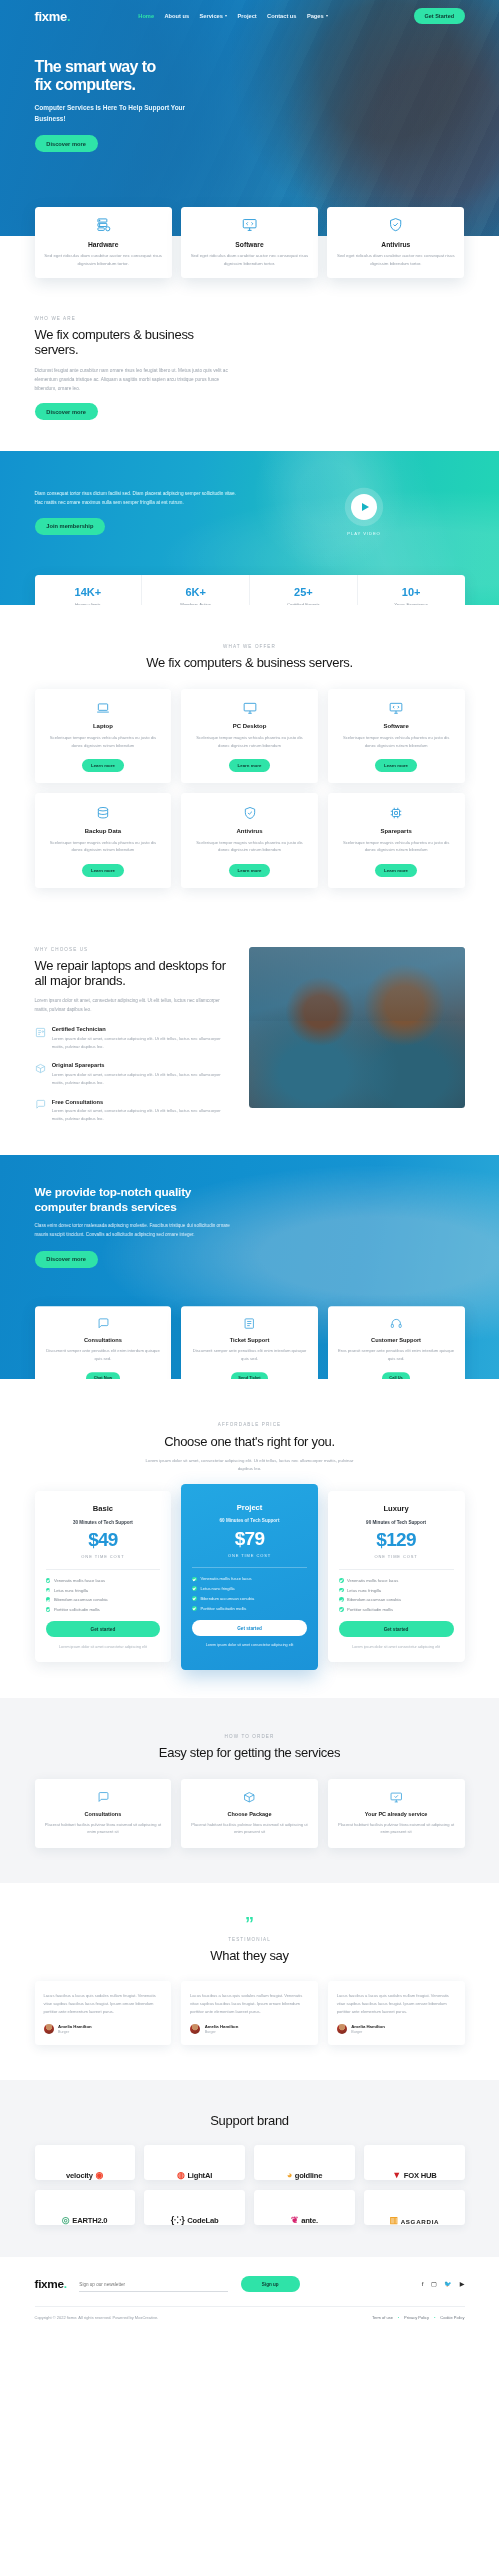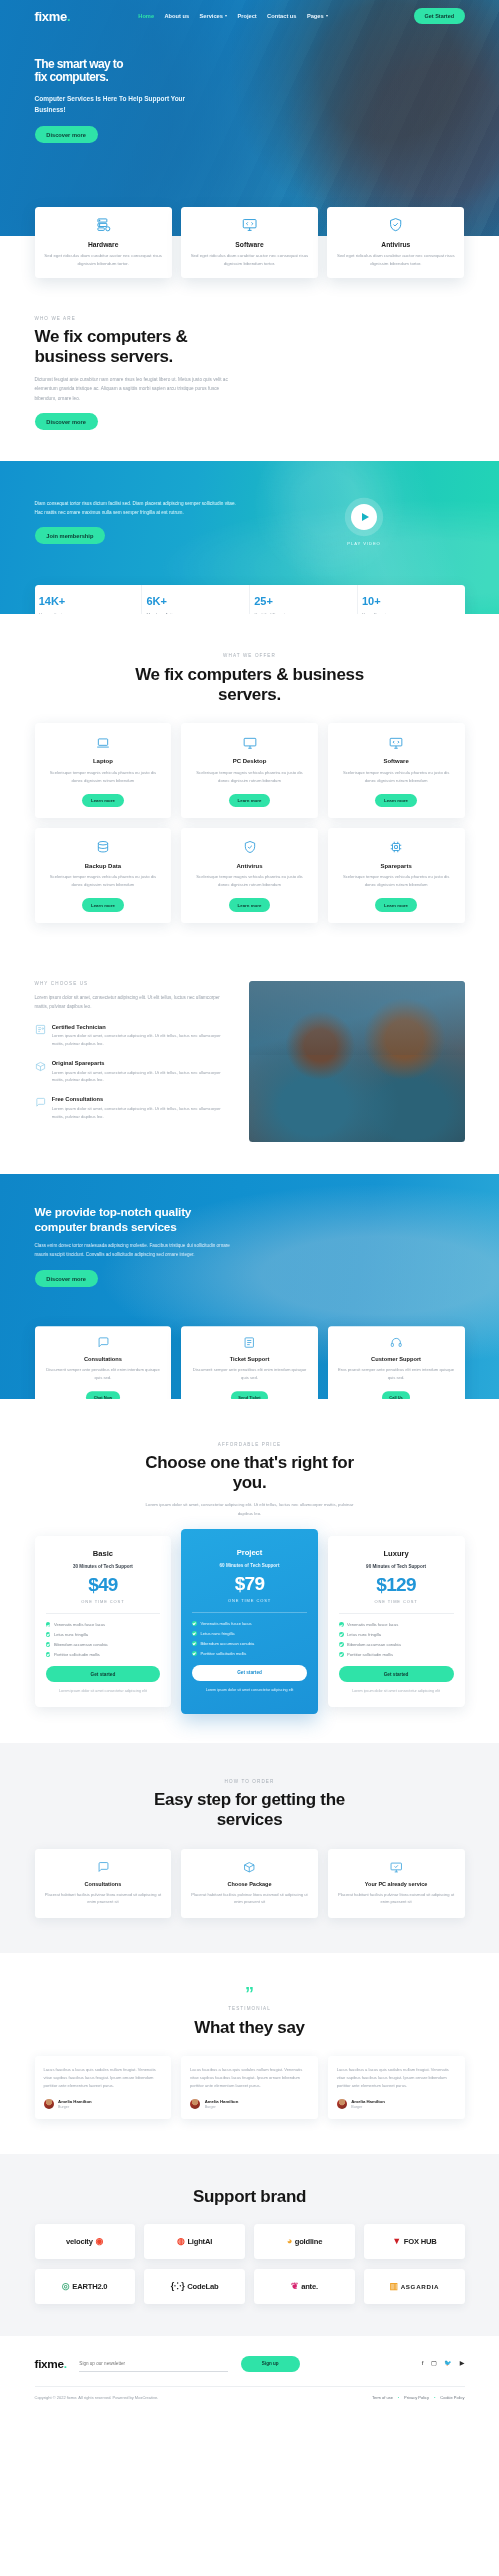--- a/index.html
+++ b/index.html
@@ -44,21 +44,21 @@
     color:#eaf6ff; font-size:5.7px; font-weight:700; text-decoration:none;
     display:flex; align-items:center; gap:2.1px; white-space:nowrap;
   }
   .nav-links a.active { color:#2fe3a8; }
   .caret { width:0;height:0;border-left:1.7px solid transparent;border-right:1.7px solid transparent;border-top:2.1px solid currentColor; display:inline-block; }
   .btn-get {
     margin-left:auto; background:#2fe3a8; color:#0c3b31; font-size:5.5px; font-weight:700;
     border:none; border-radius:14px; padding:4.9px 10.4px; cursor:pointer; white-space:nowrap;
   }
   .hero-body { position:relative; z-index:5; width:430px; margin:0 auto; padding-top:26px; }
-  .hero h1 { font-size:12px; line-height:1.12; color:#fff; font-weight:700; letter-spacing:-0.6px; }
+  .hero h1 { font-size:16px; line-height:1.12; color:#fff; font-weight:700; letter-spacing:-0.6px; }
   .hero p.sub { margin-top:8.3px; font-size:6.5px; font-weight:700; color:#e6f6ff; line-height:1.7; max-width:173px; }
   .btn-mint {
     background:#2fe3a8; color:#0d3b31; border:none; border-radius:14px;
     padding:5.5px 11.8px; font-size:5.7px; font-weight:700; cursor:pointer; white-space:nowrap;
   }
   .hero .btn-mint { margin-top:11px; }
 
   
   .feature-strip { position:relative; margin-top:-29px; z-index:10; }
   .feature-row { display:flex; gap:9px; }
@@ -67,21 +67,21 @@
     box-shadow:0 4.2px 15.3px rgba(20,60,90,.13); text-align:center;
   }
   .fcard .ico { color:#2196d8; margin-bottom:6.2px; }
   .fcard h4 { font-size:6.7px; font-weight:700; color:#1b1b1b; margin-bottom:4.2px; }
   .fcard p { font-size:4.4px; color:#9aa2ac; line-height:1.75; }
 
   
   .about { padding:33px 0 30.5px; display:flex; gap:18px; align-items:flex-start; }
   .about-left { width:198px; padding-top:4.2px; }
   .eyebrow { font-size:4.6px; color:#a7aeb6; letter-spacing:1.1px; text-transform:uppercase; margin-bottom:6.2px; }
-  h2.sect { font-size:17px; line-height:1.2; font-weight:700; color:#161616; letter-spacing:-0.3px; }
+  h2.sect { font-size:13px; line-height:1.2; font-weight:400; color:#161616; letter-spacing:-0.3px; }
   .about p.body { margin-top:7.6px; font-size:4.7px; color:#9aa2ac; line-height:1.95; }
   .about .btn-mint { margin-top:10.4px; }
   .about-right { position:relative; flex:1; }
   .about-img {
     height:103px; border-radius:3.5px; overflow:hidden; position:relative;
     background:
       linear-gradient(170deg, rgba(0,0,0,.12), rgba(0,0,0,.28)),
       radial-gradient(circle at 62% 62%, #3a4a58 0 18%, transparent 42%),
       radial-gradient(ellipse at 26% 28%, #2f7fb0 0 16%, transparent 44%),
       radial-gradient(ellipse at 24% 30%, #e8a03c 0 8%, transparent 30%),
@@ -125,21 +125,21 @@
     box-shadow:0 0 0 6.2px rgba(255,255,255,.18); cursor:pointer;
   }
   .play i { width:0;height:0;border-left:7px solid #17b3c4;border-top:4.2px solid transparent;border-bottom:4.2px solid transparent;margin-left:2.1px; }
   .play-lbl { margin-top:11px; font-size:4.2px; color:#e7feff; letter-spacing:0.9px; text-transform:uppercase; }
 
   .stats {
     margin-top:25px; background:#fff; border-radius:3.5px; display:flex;
     box-shadow:0 4.2px 15.3px rgba(10,60,80,.12); position:relative; z-index:4;
     transform:translateY(14px);
   }
-  .stat { flex:1; text-align:left; padding:11.8px 4.2px; border-right:0.7px solid #eef1f4; }
+  .stat { flex:1; text-align:center; padding:11.8px 4.2px; border-right:0.7px solid #eef1f4; }
   .stat:last-child { border-right:none; }
   .stat .n { font-size:11px; font-weight:700; color:#2196d8; line-height:1; }
   .stat .l { font-size:4.3px; color:#8b949e; margin-top:4.2px; }
 
   
   .services { padding:39px 0 35px; background:#fff; }
   .center { text-align:center; }
   .center h2.sect { max-width:229px; margin:0 auto; }
   .svc-grid { margin-top:18px; display:grid; grid-template-columns:repeat(3,1fr); gap:9.7px; }
   .svc {
@@ -265,21 +265,21 @@
     background:radial-gradient(circle at 50% 32%, #c98f63 0 38%, transparent 40%), linear-gradient(160deg,#c0392b,#7d2b20);
   }
   .t-person .nm { font-size:4.3px; font-weight:700; color:#1b1b1b; }
   .t-person .rl { font-size:3.7px; color:#a4acb5; margin-top:1.4px; }
 
   
   .brands { background:#f4f5f7; padding:33px 0 32px; }
   .brand-grid { margin-top:16.6px; display:grid; grid-template-columns:repeat(4,1fr); gap:9.7px; }
   .brand {
     background:#fff; border-radius:3.5px; height:35px;
-    display:flex; align-items:center; justify-content:center; gap:2.8px;
+    display:flex; align-items:flex-end; justify-content:center; gap:2.8px;
     box-shadow:0 2.1px 8.3px rgba(25,60,90,.07);
     font-size:7.6px; font-weight:700; color:#1c1c1c; letter-spacing:-0.2px;
   }
   .bsym { font-size:9px; line-height:1; }
 
   
   footer { background:#fff; padding:19.4px 0 0; }
   .foot-top { display:flex; align-items:center; gap:12.5px; padding-bottom:14px; }
   .foot-logo { font-size:11.8px; font-weight:700; color:#111; letter-spacing:-0.3px; }
   .foot-logo .dot { color:#2fe3a8; }
@@ -492,20 +492,21 @@
           <p>Scelerisque tempor magnis vehicula pharetra eu justo dis donec dignissim rutrum bibendum</p>
           <button class="btn-sm">Learn more</button>
         </div>
       </div>
     </div>
   </section>
 
   <div class="container why">
     <div class="why-left">
       <div class="eyebrow">WHY CHOOSE US</div>
+      <h2 class="sect">We repair laptops and desktops for all major brands.</h2>
       <p class="body">Lorem ipsum dolor sit amet, consectetur adipiscing elit. Ut elit tellus, luctus nec ullamcorper mattis, pulvinar dapibus leo.</p>
 
       <div class="feat-item">
         <div class="fi-ico"><svg width="11" height="11" viewBox="0 0 24 24" fill="none" stroke="currentColor" stroke-width="1.5">
               <rect x="3" y="3" width="18" height="18" rx="1.5"></rect>
               <path d="M7 8h6M7 12h6M7 16h4"></path>
               <circle cx="17" cy="10" r="1.6"></circle>
             </svg></div>
         <div>
           <h5>Certified Technician</h5>

